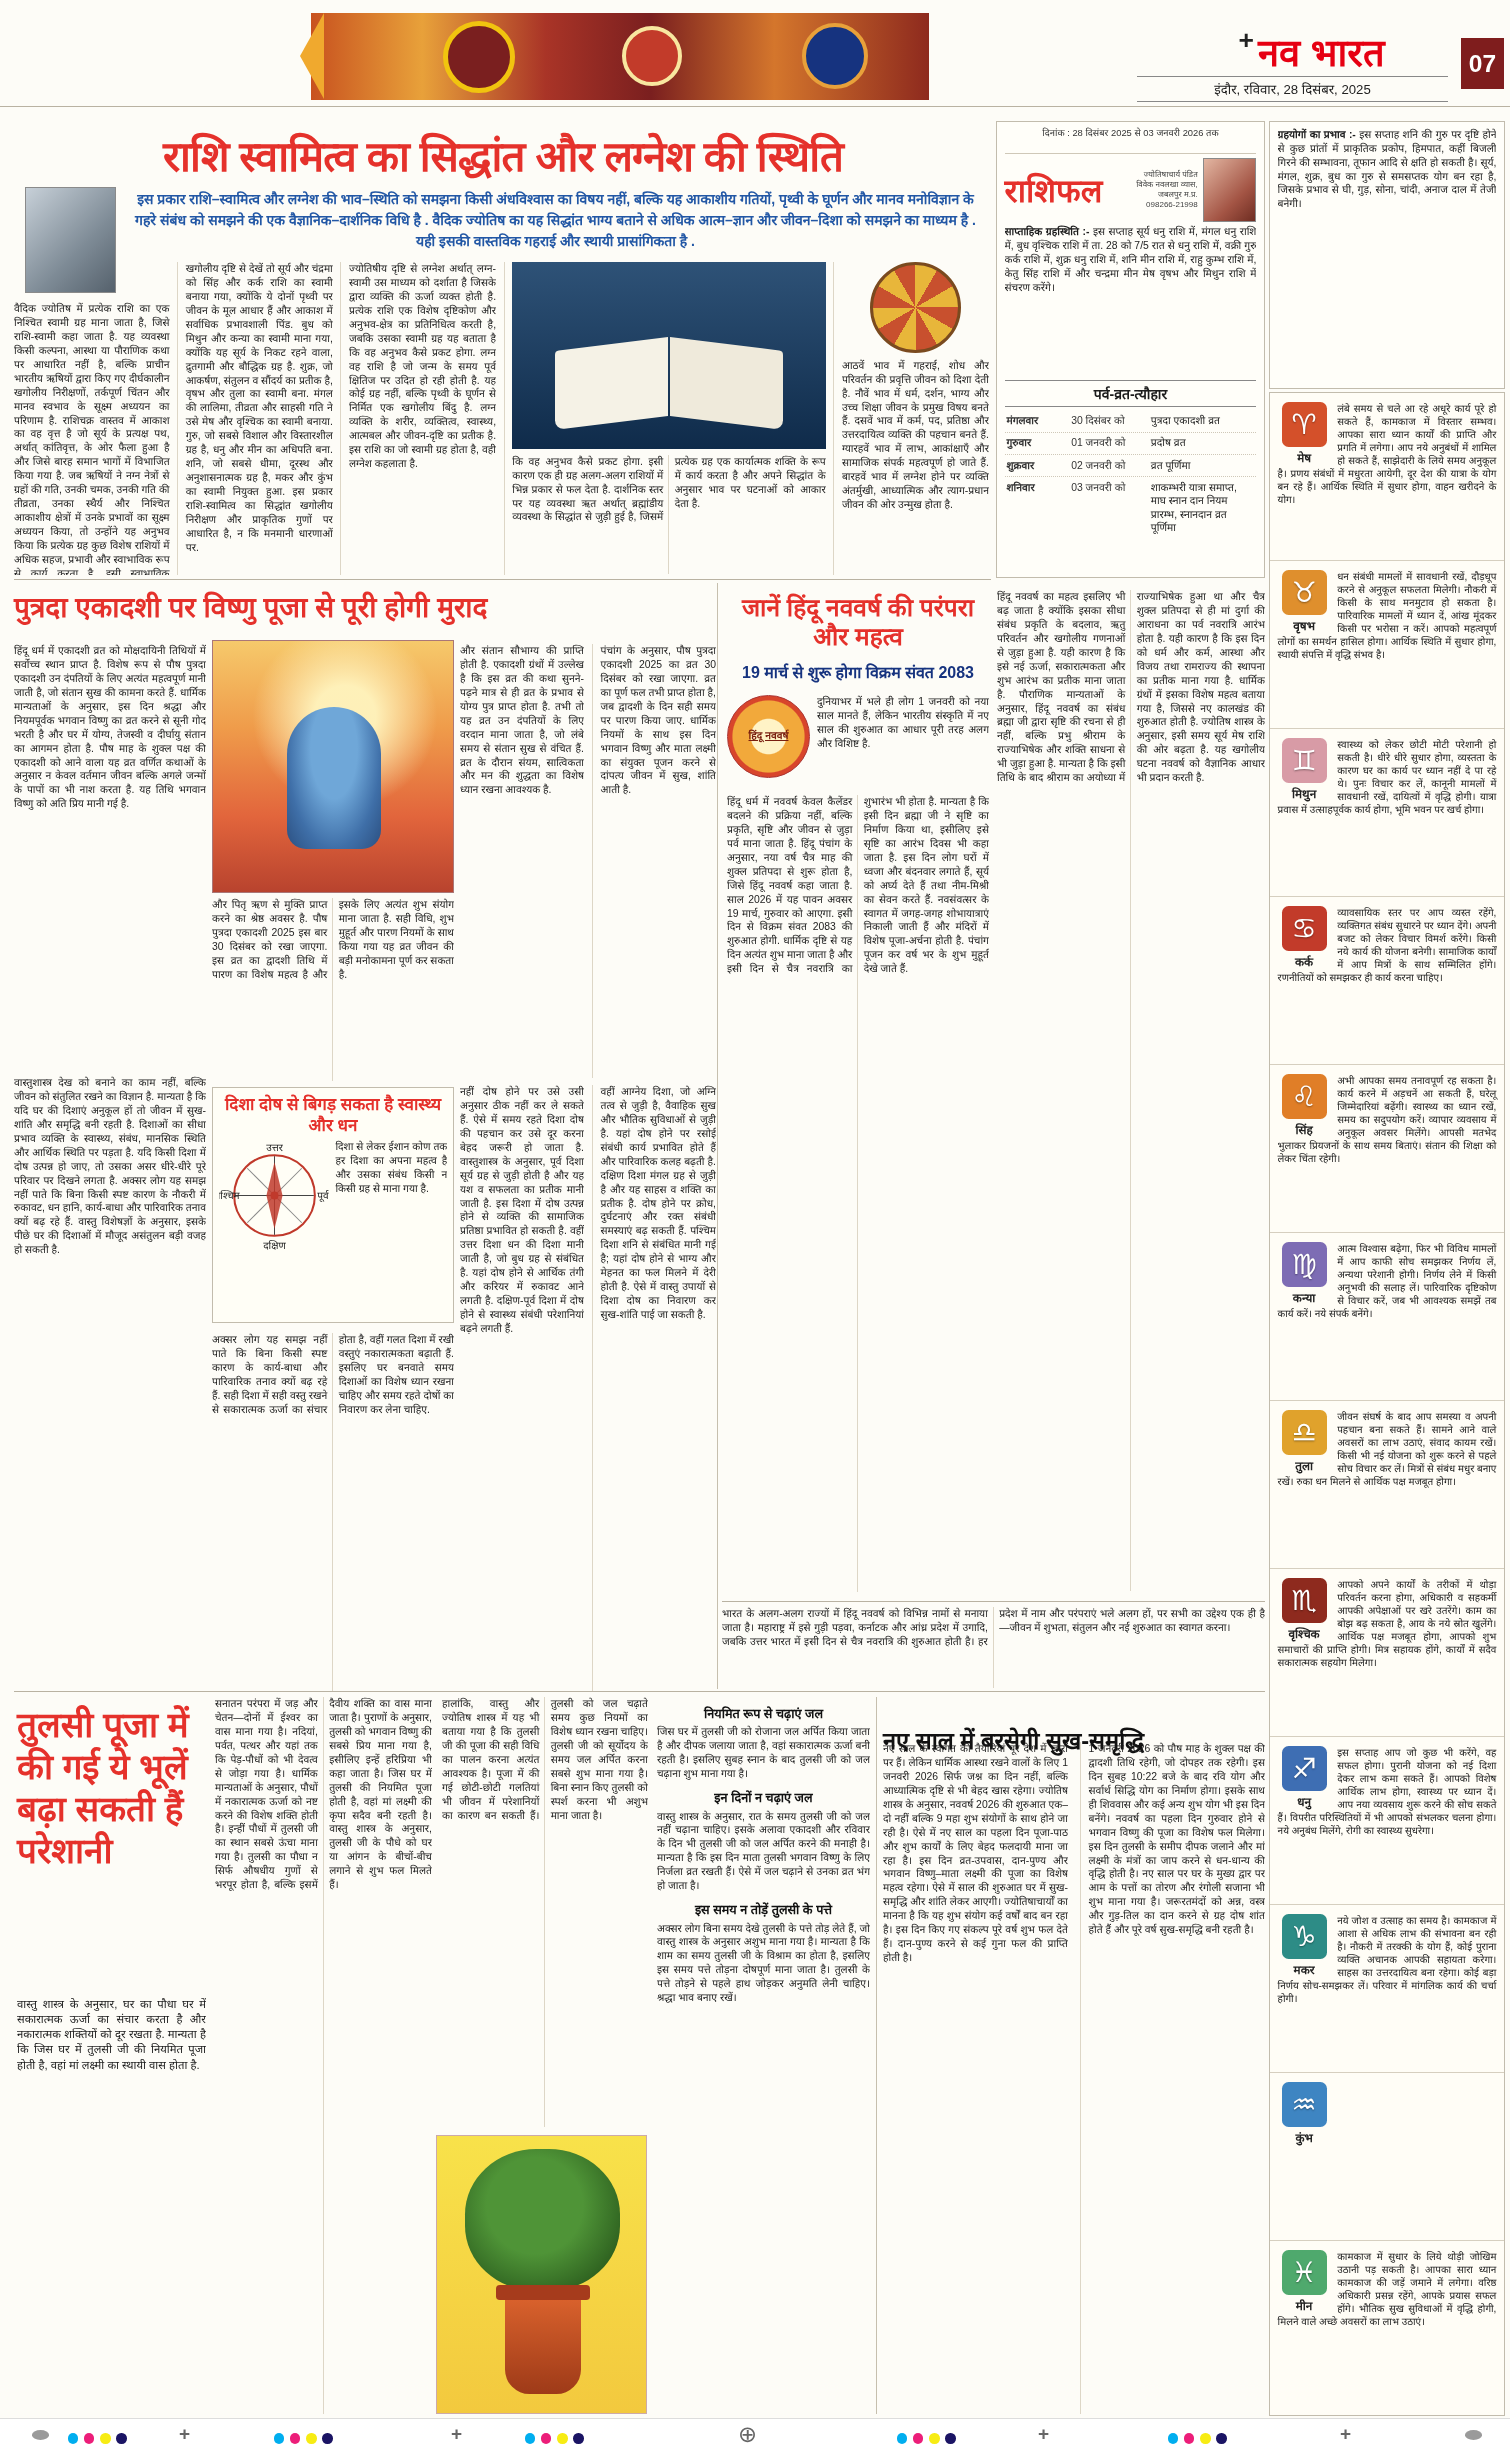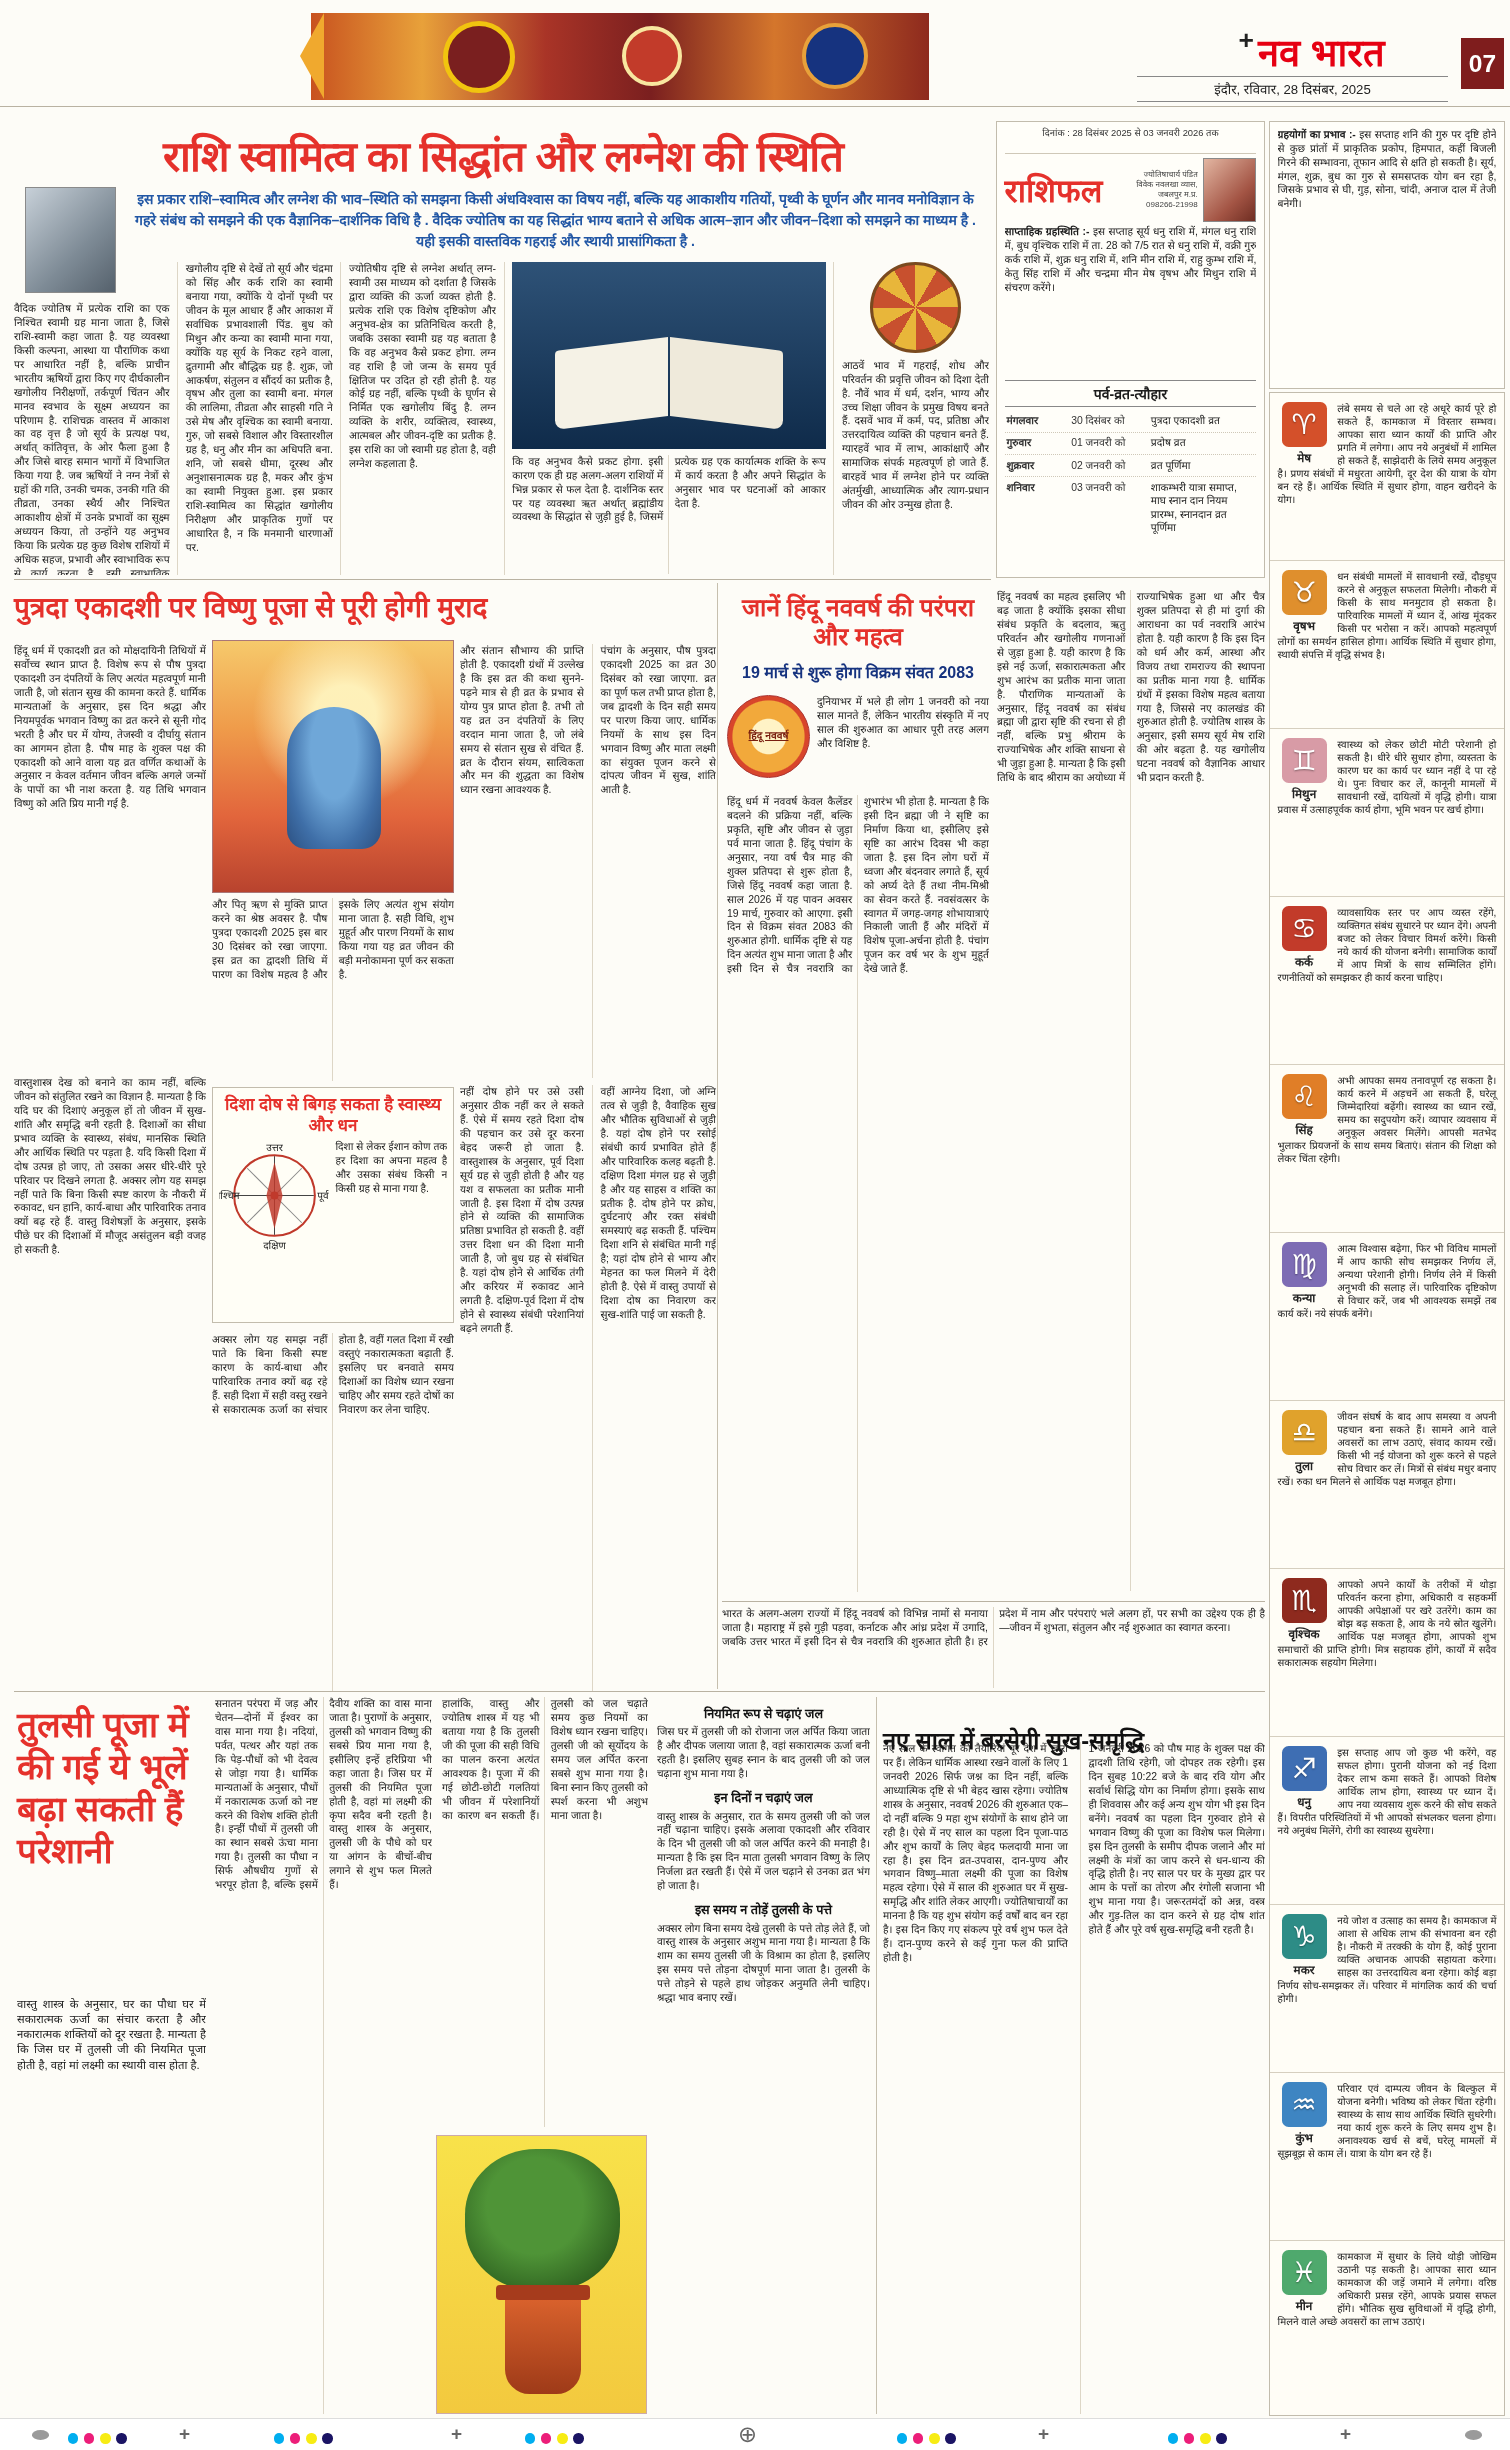--- a/index.html
+++ b/index.html
@@ -192,21 +192,20 @@
         <div class="zicon" style="background: rgb(45, 140, 134);">♑</div>
         <div class="zname">मकर</div>
       </div>
       <div class="ztext">नये जोश व उत्साह का समय है। कामकाज में आशा से अधिक लाभ की संभावना बन रही है। नौकरी में तरक्की के योग हैं, कोई पुराना व्यक्ति अचानक आपकी सहायता करेगा। साहस का उत्तरदायित्व बना रहेगा। कोई बड़ा निर्णय सोच-समझकर लें। परिवार में मांगलिक कार्य की चर्चा होगी।</div>
     </div>
     <div class="zsign">
       <div class="zicon-wrap">
         <div class="zicon" style="background: rgb(62, 133, 194);">♒</div>
         <div class="zname">कुंभ</div>
       </div>
-      <div class="ztext">परिवार एवं दाम्पत्य जीवन के बिल्कुल में योजना बनेगी। भविष्य को लेकर चिंता रहेगी। स्वास्थ्य के साथ साथ आर्थिक स्थिति सुधरेगी। नया कार्य शुरू करने के लिए समय शुभ है। अनावश्यक खर्च से बचें, घरेलू मामलों में सूझबूझ से काम लें। यात्रा के योग बन रहे हैं।</div>
     </div>
     <div class="zsign" style="border-bottom:none;">
       <div class="zicon-wrap">
         <div class="zicon" style="background: rgb(79, 169, 109);">♓</div>
         <div class="zname">मीन</div>
       </div>
       <div class="ztext">कामकाज में सुधार के लिये थोड़ी जोखिम उठानी पड़ सकती है। आपका सारा ध्यान कामकाज की जड़ें जमाने में लगेगा। वरिष्ठ अधिकारी प्रसन्न रहेंगे, आपके प्रयास सफल होंगे। भौतिक सुख सुविधाओं में वृद्धि होगी, मिलने वाले अच्छे अवसरों का लाभ उठाएं।</div>
     </div>
   </div>
 

